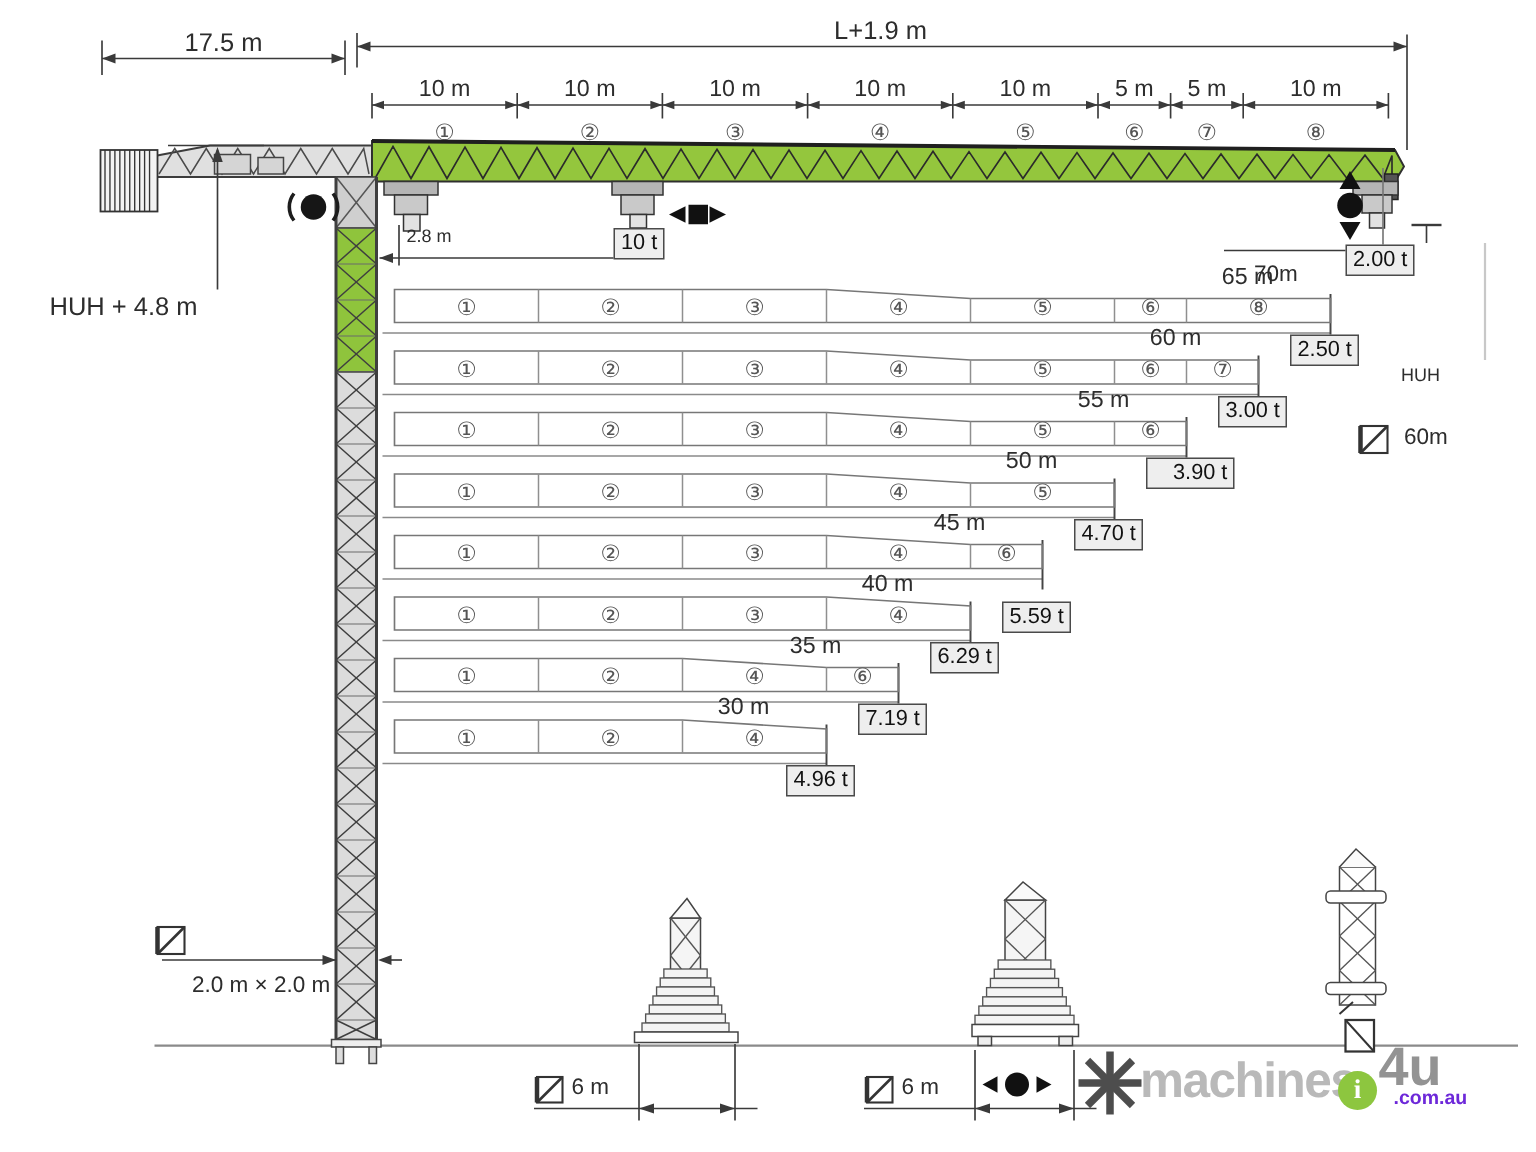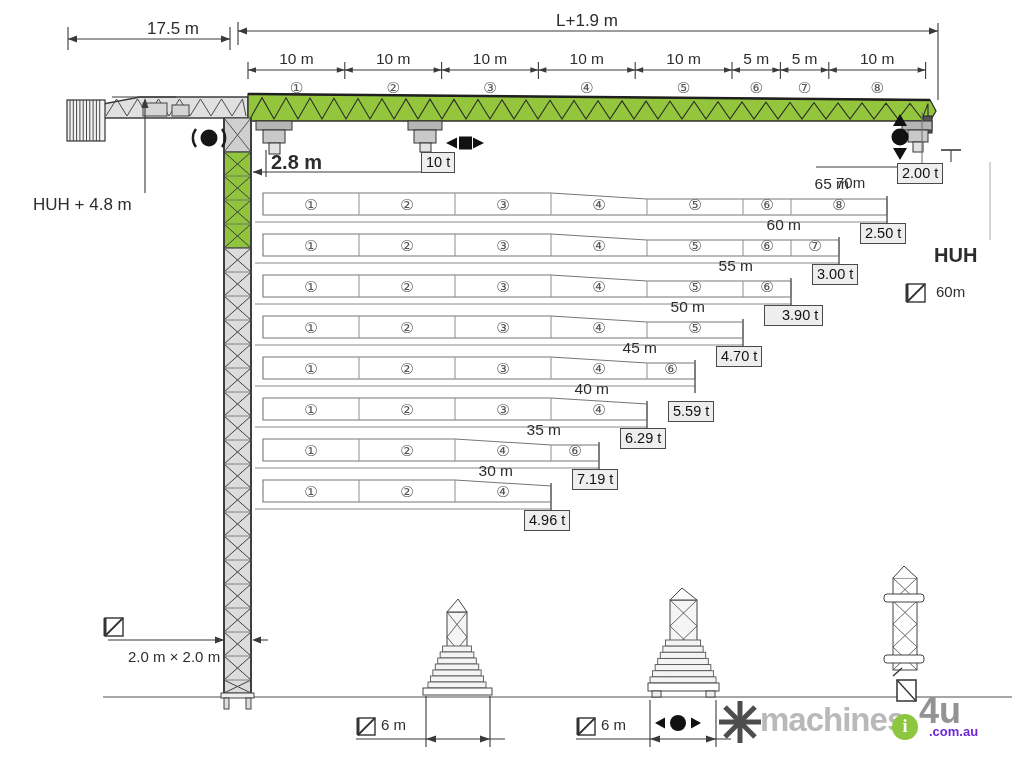--- a/index.html
+++ b/index.html
@@ -2,21 +2,21 @@
 <html><head>
 <meta charset="utf-8">
 <style>
   html,body{margin:0;padding:0;background:#fff;}
   .stage{position:relative;width:1024px;height:768px;background:#fff;overflow:hidden;
          font-family:"Liberation Sans","DejaVu Sans",sans-serif;color:#2d2d2d;}
   svg{position:absolute;left:0;top:0;}
   .lbl{position:absolute;white-space:nowrap;color:#2d2d2d;line-height:1.1;}
   .ctr{text-align:center;}
   .f17{font-size:17px;}
-  .f16{font-size:20px;font-weight:bold;}
+  .f16{font-size:12px;}
   .f15{font-size:15px;}
   .boxlbl{position:absolute;background:#eeeeee;border:1px solid #4a4a4a;
           padding:0 4px;font-size:14.5px;line-height:19px;color:#111;white-space:nowrap;}
   .wm-machines{position:absolute;left:760px;top:701px;font-size:33px;font-weight:bold;
                color:#b9b9b9;letter-spacing:-1px;}
   .wm-4u{position:absolute;left:919px;top:690px;font-size:36px;font-weight:bold;color:#939393;}
   .wm-com{position:absolute;left:929px;top:724px;font-size:13px;font-weight:bold;color:#6d28d9;}
   .wm-badge{position:absolute;left:892px;top:714px;width:26px;height:26px;border-radius:50%;
             background:#8dc63f;color:#fff;font-size:18px;font-weight:bold;text-align:center;
             line-height:25px;font-family:"Liberation Serif","DejaVu Serif",serif;}
@@ -487,25 +487,25 @@
         <text x="513" y="476" text-anchor="end" font-size="15.5" fill="#2d2d2d">30 m</text>
       </g>
 
   <g>
     <rect x="907" y="284" width="18" height="18" fill="#fff" stroke="#333" stroke-width="1.4"></rect>
     <path d="M907,302 L907,284" stroke="#333" stroke-width="3"></path>
     <line x1="907" y1="302" x2="925" y2="284" stroke="#333" stroke-width="1.8"></line>
   </g>
 </svg>
 
-<div class="lbl ctr f17" style="left:99px;top:20px;width:100px;text-align:right;">17.5 m</div>
+<div class="lbl ctr f17" style="left:99px;top:20px;width:100px;">17.5 m</div>
 <div class="lbl ctr f17" style="left:537px;top:12px;width:100px;">L+1.9 m</div>
 <div class="lbl f17" style="left:33px;top:196px;">HUH + 4.8 m</div>
 <div class="lbl f16" style="left:271px;top:151px;">2.8 m</div>
-<div class="boxlbl" style="left:409px;top:152px;margin-left:12px;">10 t</div>
+<div class="boxlbl" style="left:409px;top:152px;">10 t</div>
 <div class="lbl f15" style="left:836px;top:143px;margin-top:32px;">70m</div>
 <div class="boxlbl" style="left:897px;top:163px;">2.00 t</div>
 <div class="lbl f16" style="left:934px;top:244px;">HUH</div>
 <div class="lbl f15" style="left:936px;top:284px;">60m</div>
 <div class="lbl f15" style="left:128px;top:617px;margin-top:32px;">2.0 m × 2.0 m</div>
 <div class="lbl f15" style="left:381px;top:717px;">6 m</div>
 <div class="lbl f15" style="left:601px;top:717px;">6 m</div>
 
 <div class="wm-machines">machines</div>
 <div class="wm-4u">4u</div>

